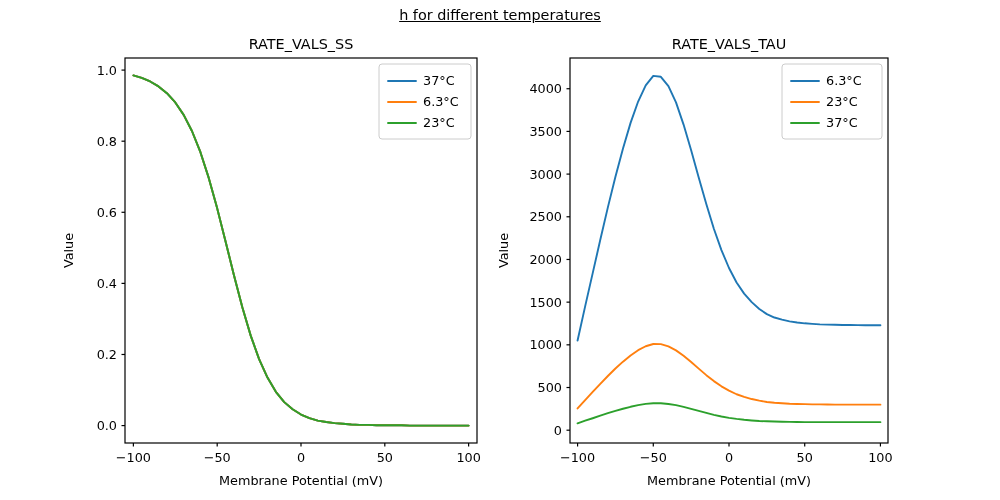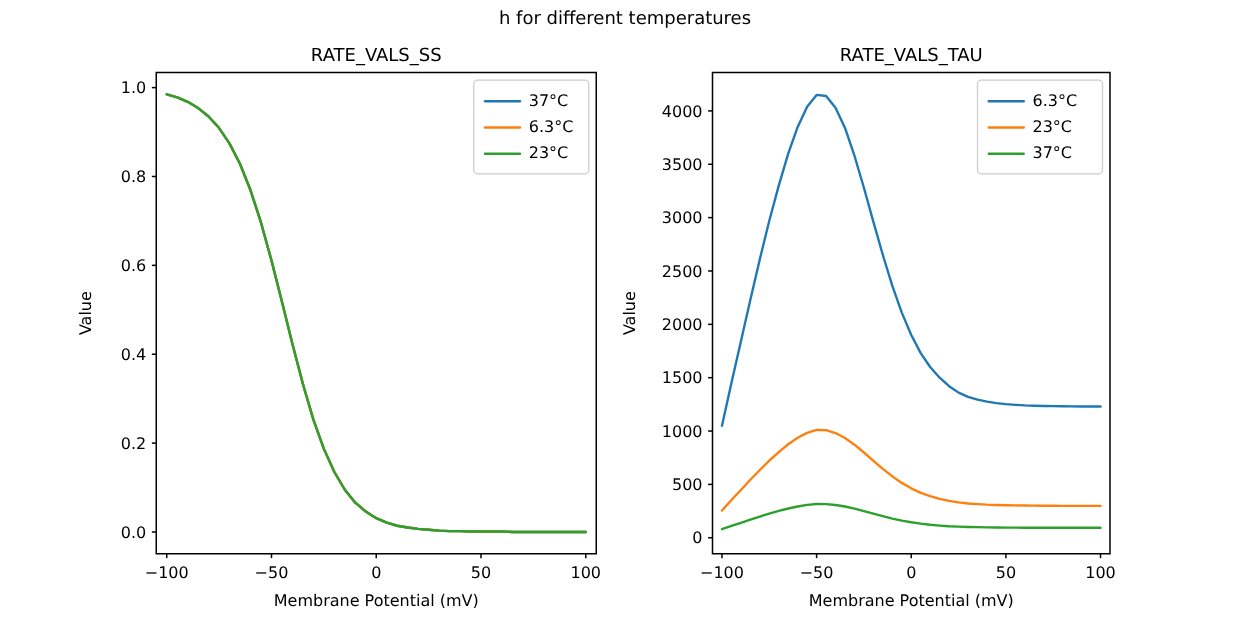--- a/index.html
+++ b/index.html
@@ -22,20 +22,21 @@
   }
   .suptitle {
     position: absolute;
     top: 6px;
     left: 0;
     width: 1000px;
     text-align: center;
     font-size: 14.4px;
     line-height: 18px;
     color: #000000;
+    text-decoration: underline;
   }
   .axes-title {
     font-size: 14.4px;
     text-anchor: middle;
     fill: #000000;
   }
   .tick-label {
     font-size: 12.8px;
     fill: #000000;
   }

